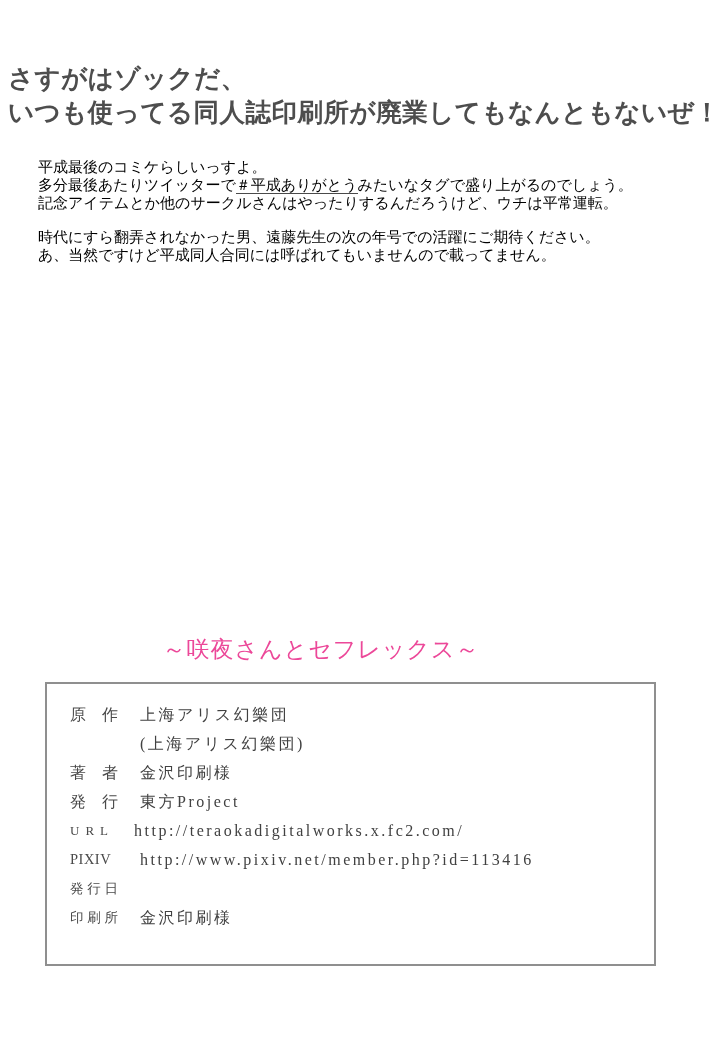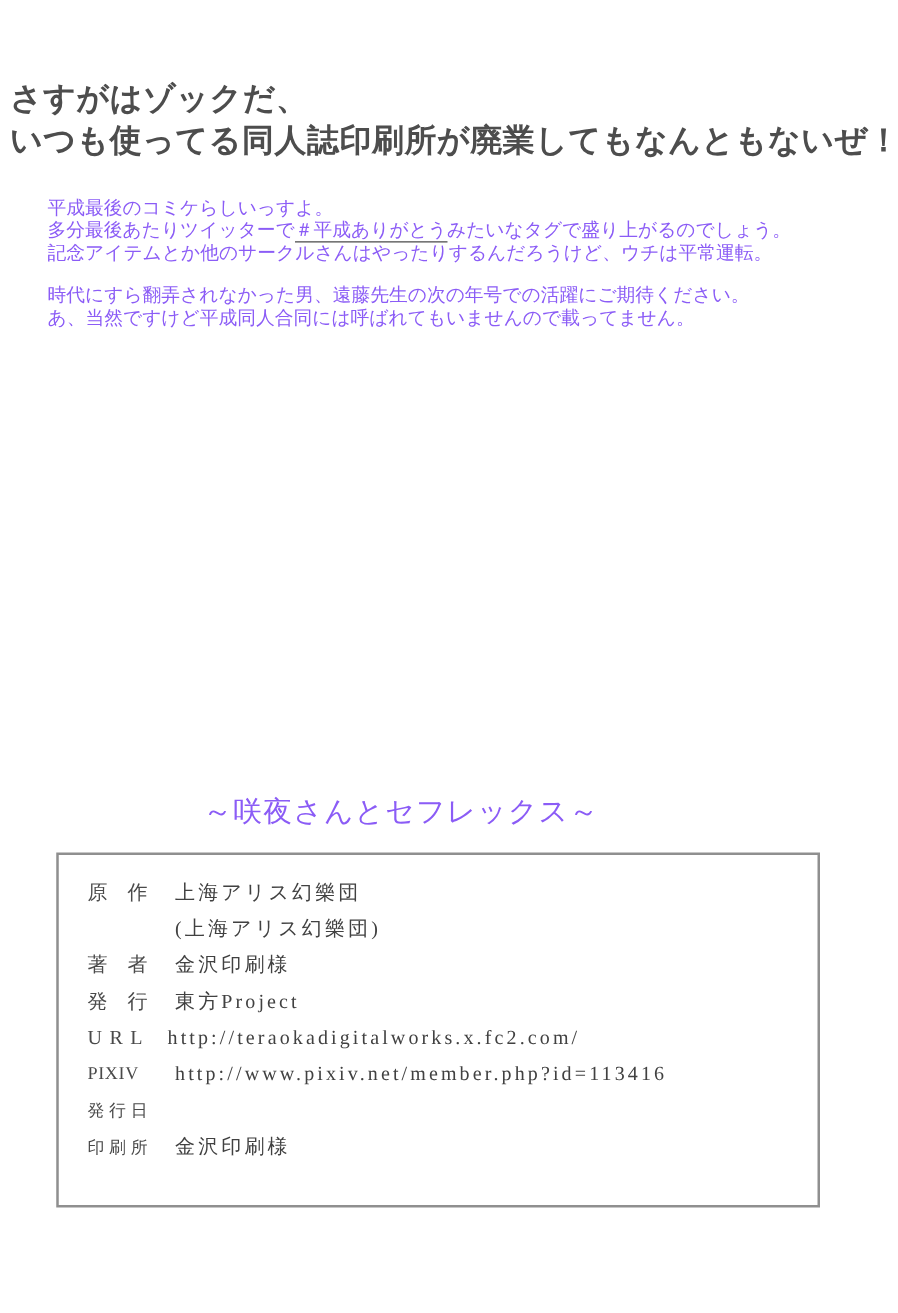--- a/index.html
+++ b/index.html
@@ -26,41 +26,41 @@
     color: #4d4d4d;
     letter-spacing: 0.5px;
     white-space: nowrap;
   }
   
   .para {
     position: absolute;
     left: 38px;
     font-size: 15px;
     line-height: 18px;
-    color: #8b5cf6;
+    color: #000000;
     white-space: nowrap;
   }
   .para-1 { top: 158px; }
   .para-2 { top: 228px; }
   .tag-underline {
     border-bottom: 1.5px solid #4a4a4a;
     padding-bottom: 0px;
   }
   
   .book-title-wrap {
     position: absolute;
     left: 0;
     top: 634px;
     width: 642px;
     text-align: center;
   }
   .book-title {
     font-size: 23px;
     letter-spacing: 1px;
-    color: #8b5cf6;
+    color: #ec4899;
     white-space: nowrap;
   }
   
   .colophon-box {
     position: absolute;
     left: 45px;
     top: 682px;
     width: 611px;
     height: 284px;
     border: 2px solid #8f8f8f;
@@ -77,21 +77,21 @@
     flex: 0 0 48px;
     font-size: 16px;
     color: #4a4a4a;
     text-align: justify;
     text-align-last: justify;
   }
   .colophon-label.latin {
     letter-spacing: 6px;
     margin-right: -6px;
     text-align-last: auto;
-    font-size: 16px;
+    font-size: 13px;
   }
   .colophon-label.latin-wide {
     letter-spacing: 0.5px;
     text-align-last: auto;
     font-size: 14.5px;
   }
   .colophon-label.small {
     font-size: 13.5px;
   }
   .colophon-value {

